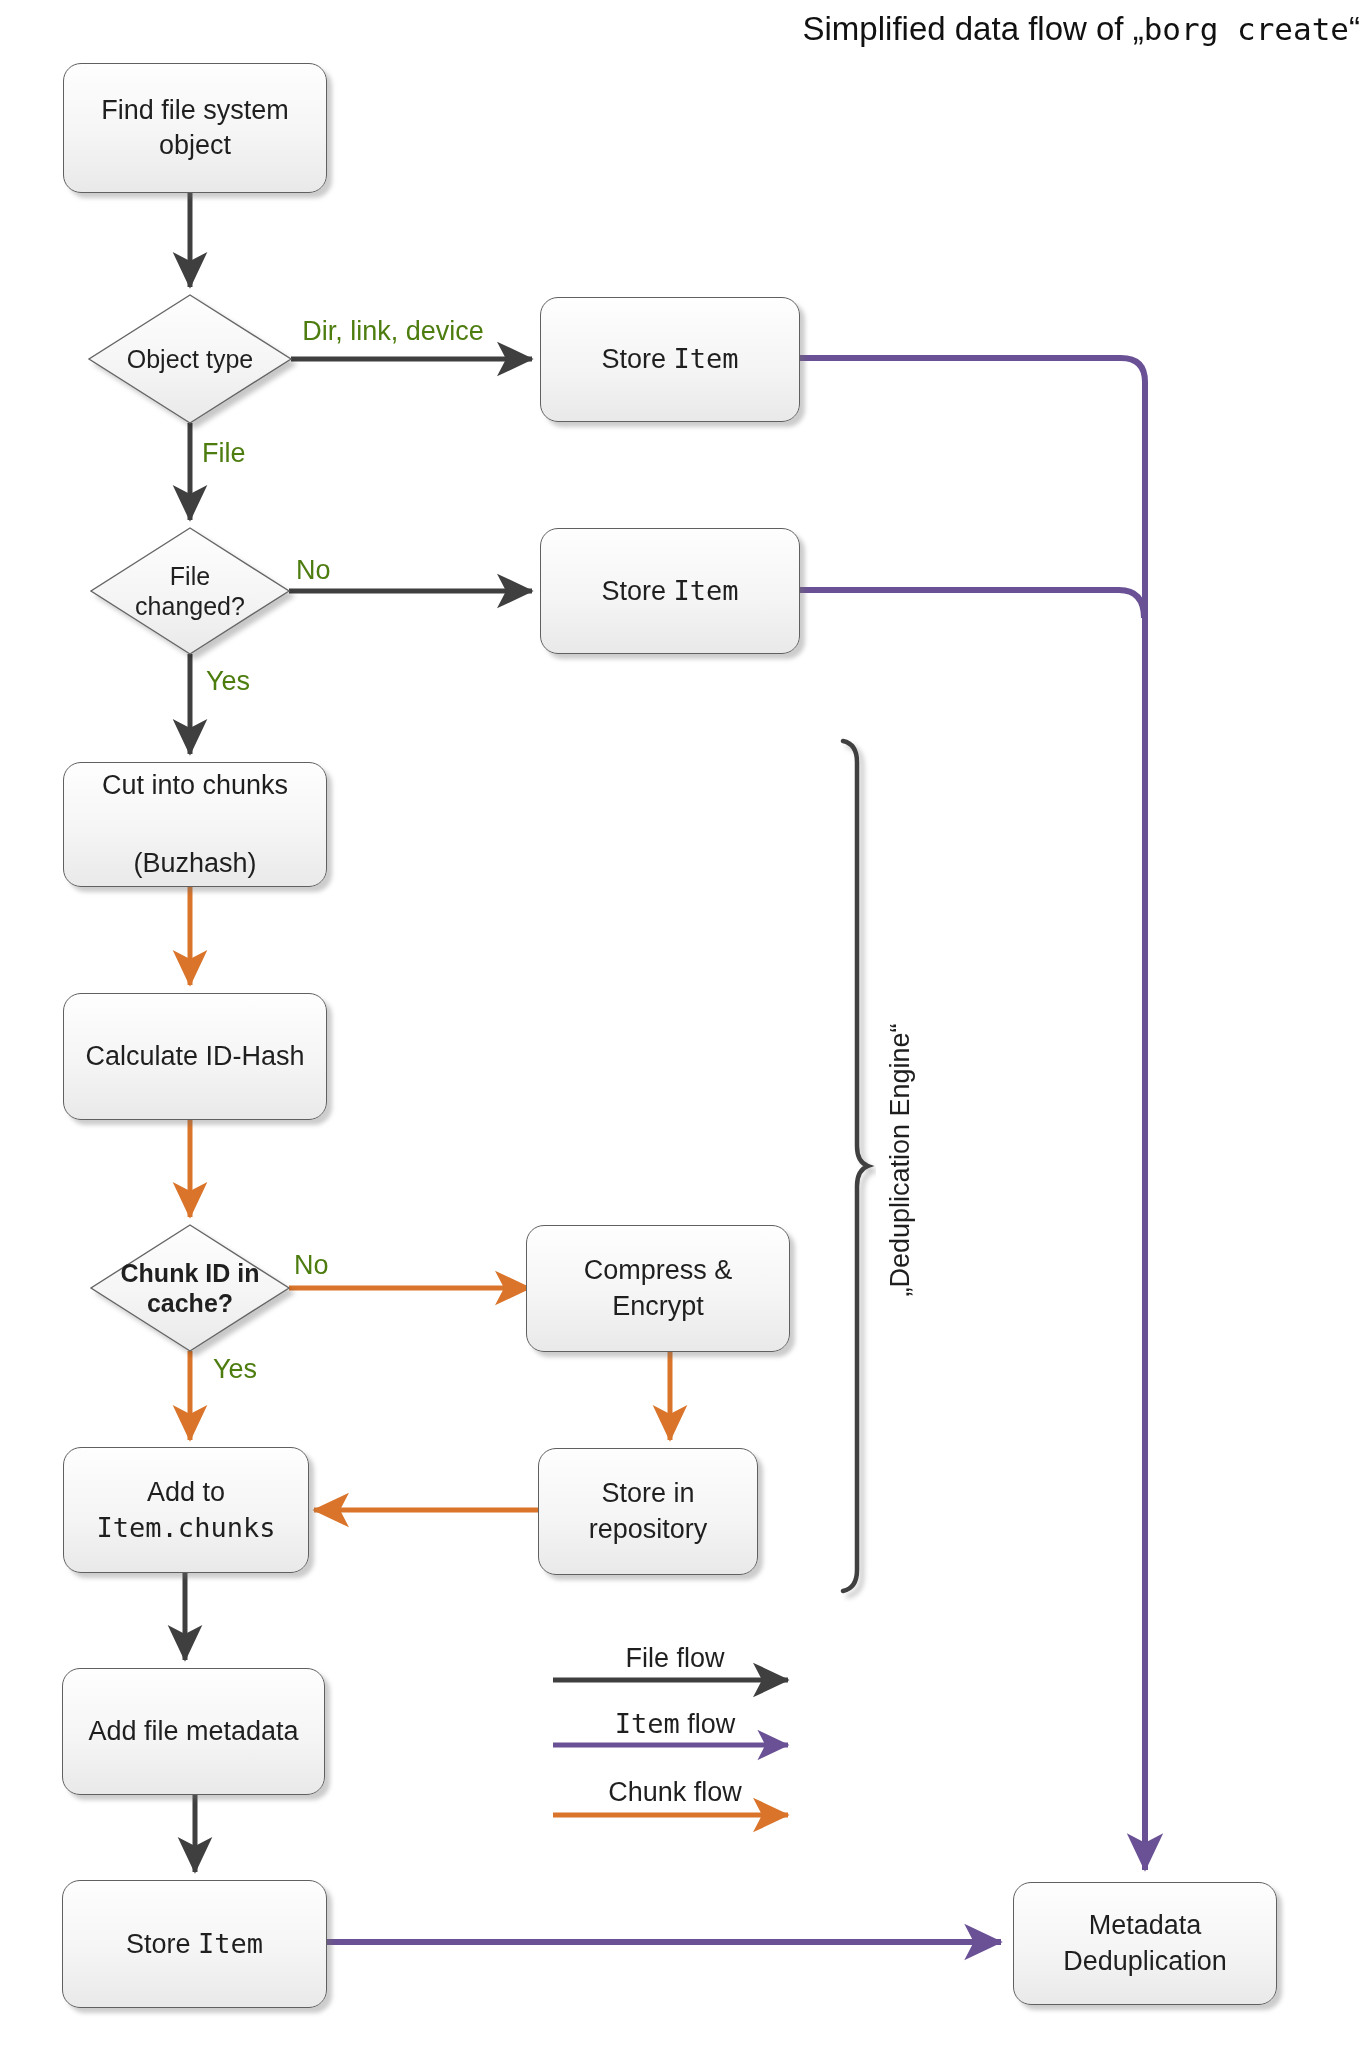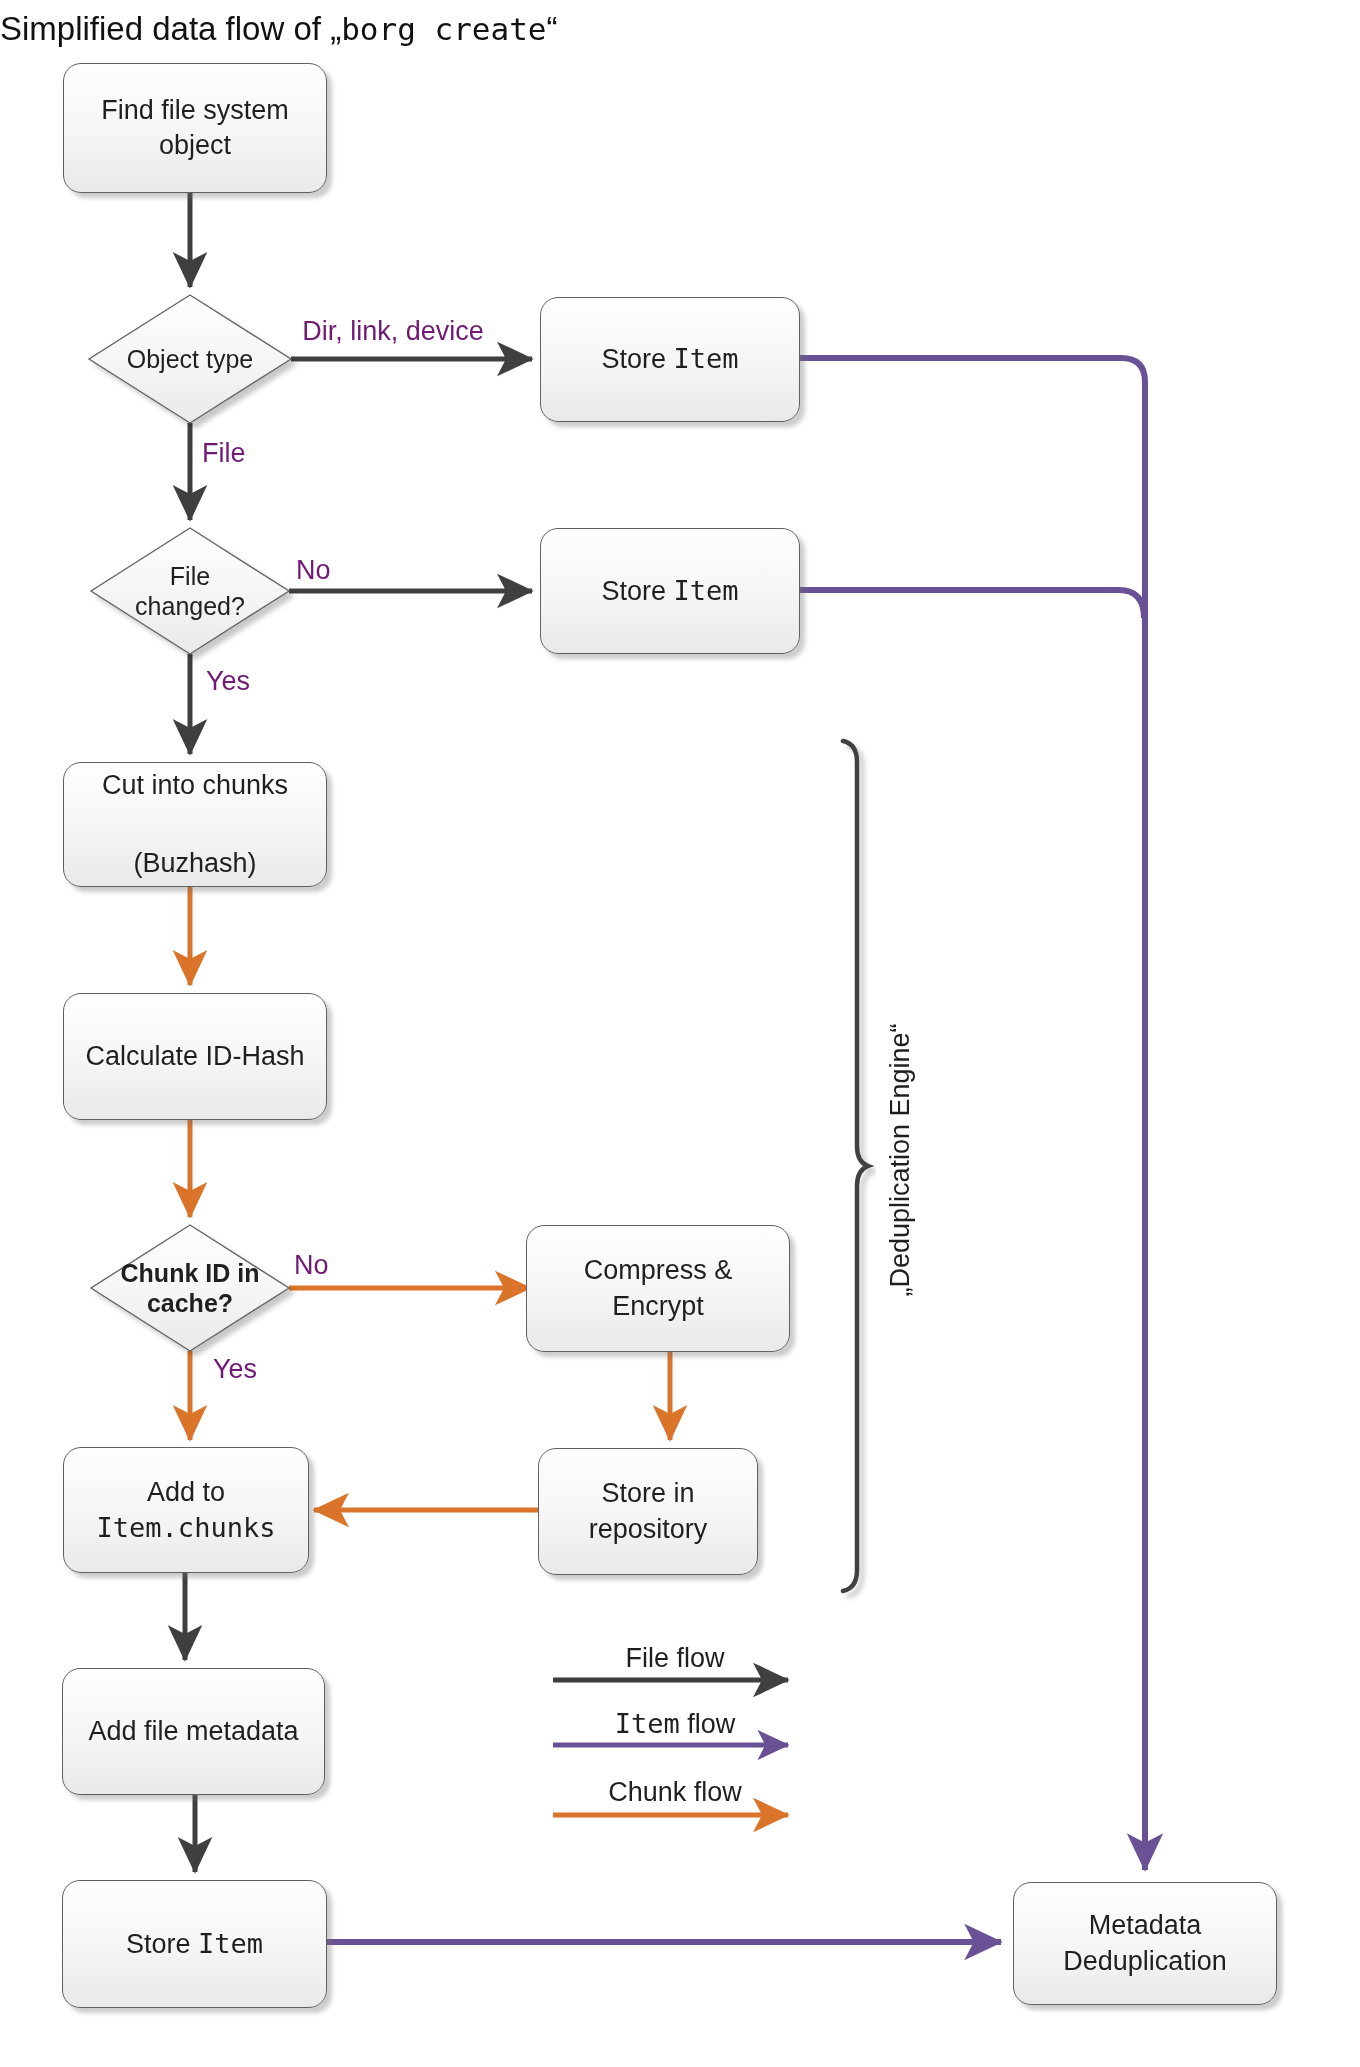--- a/index.html
+++ b/index.html
@@ -1,31 +1,31 @@
 <!DOCTYPE html>
 <html><head>
 <meta charset="utf-8">
 <style>
   html,body{margin:0;padding:0;background:#ffffff;}
   #canvas{position:relative;width:1360px;height:2067px;background:#ffffff;overflow:hidden;
           font-family:"Liberation Sans",sans-serif;color:#1f1f1f;}
   #connector-layer{position:absolute;left:0;top:0;width:1360px;height:2067px;}
   .mono{font-family:"DejaVu Sans Mono",monospace;}
-  .title{position:absolute;left:0;top:10px;width:1360px;text-align:left;
+  .title{position:absolute;left:0;top:10px;width:1360px;text-align:right;
          font-size:33px;color:#111;}
   .title .mono{font-size:31px;}
   .node{position:absolute;box-sizing:border-box;
         background:linear-gradient(180deg,#fefefe 0%,#f5f5f5 55%,#e9e9e9 100%);
         border:1.4px solid #606060;border-radius:18px;
         box-shadow:5px 5px 4px rgba(110,110,110,0.35);
         display:flex;flex-direction:column;align-items:center;justify-content:center;
         font-size:27px;line-height:1.3;text-align:center;}
   .diamond-label{position:absolute;display:flex;flex-direction:column;align-items:center;
         justify-content:center;font-size:25px;line-height:1.2;text-align:center;}
-  .lbl{position:absolute;font-size:27px;color:#701a75;white-space:nowrap;}
+  .lbl{position:absolute;font-size:27px;color:#4d7c0f;white-space:nowrap;}
   .lbl.center{text-align:center;}
   .legend-label{position:absolute;left:555px;width:240px;text-align:center;
         font-size:27px;white-space:nowrap;}
   .brace-label{position:absolute;left:560px;top:1140px;width:690px;height:40px;
         transform:rotate(-90deg);transform-origin:center center;
         text-align:center;font-size:27px;white-space:nowrap;}
 </style>
 </head>
 <body>
 

